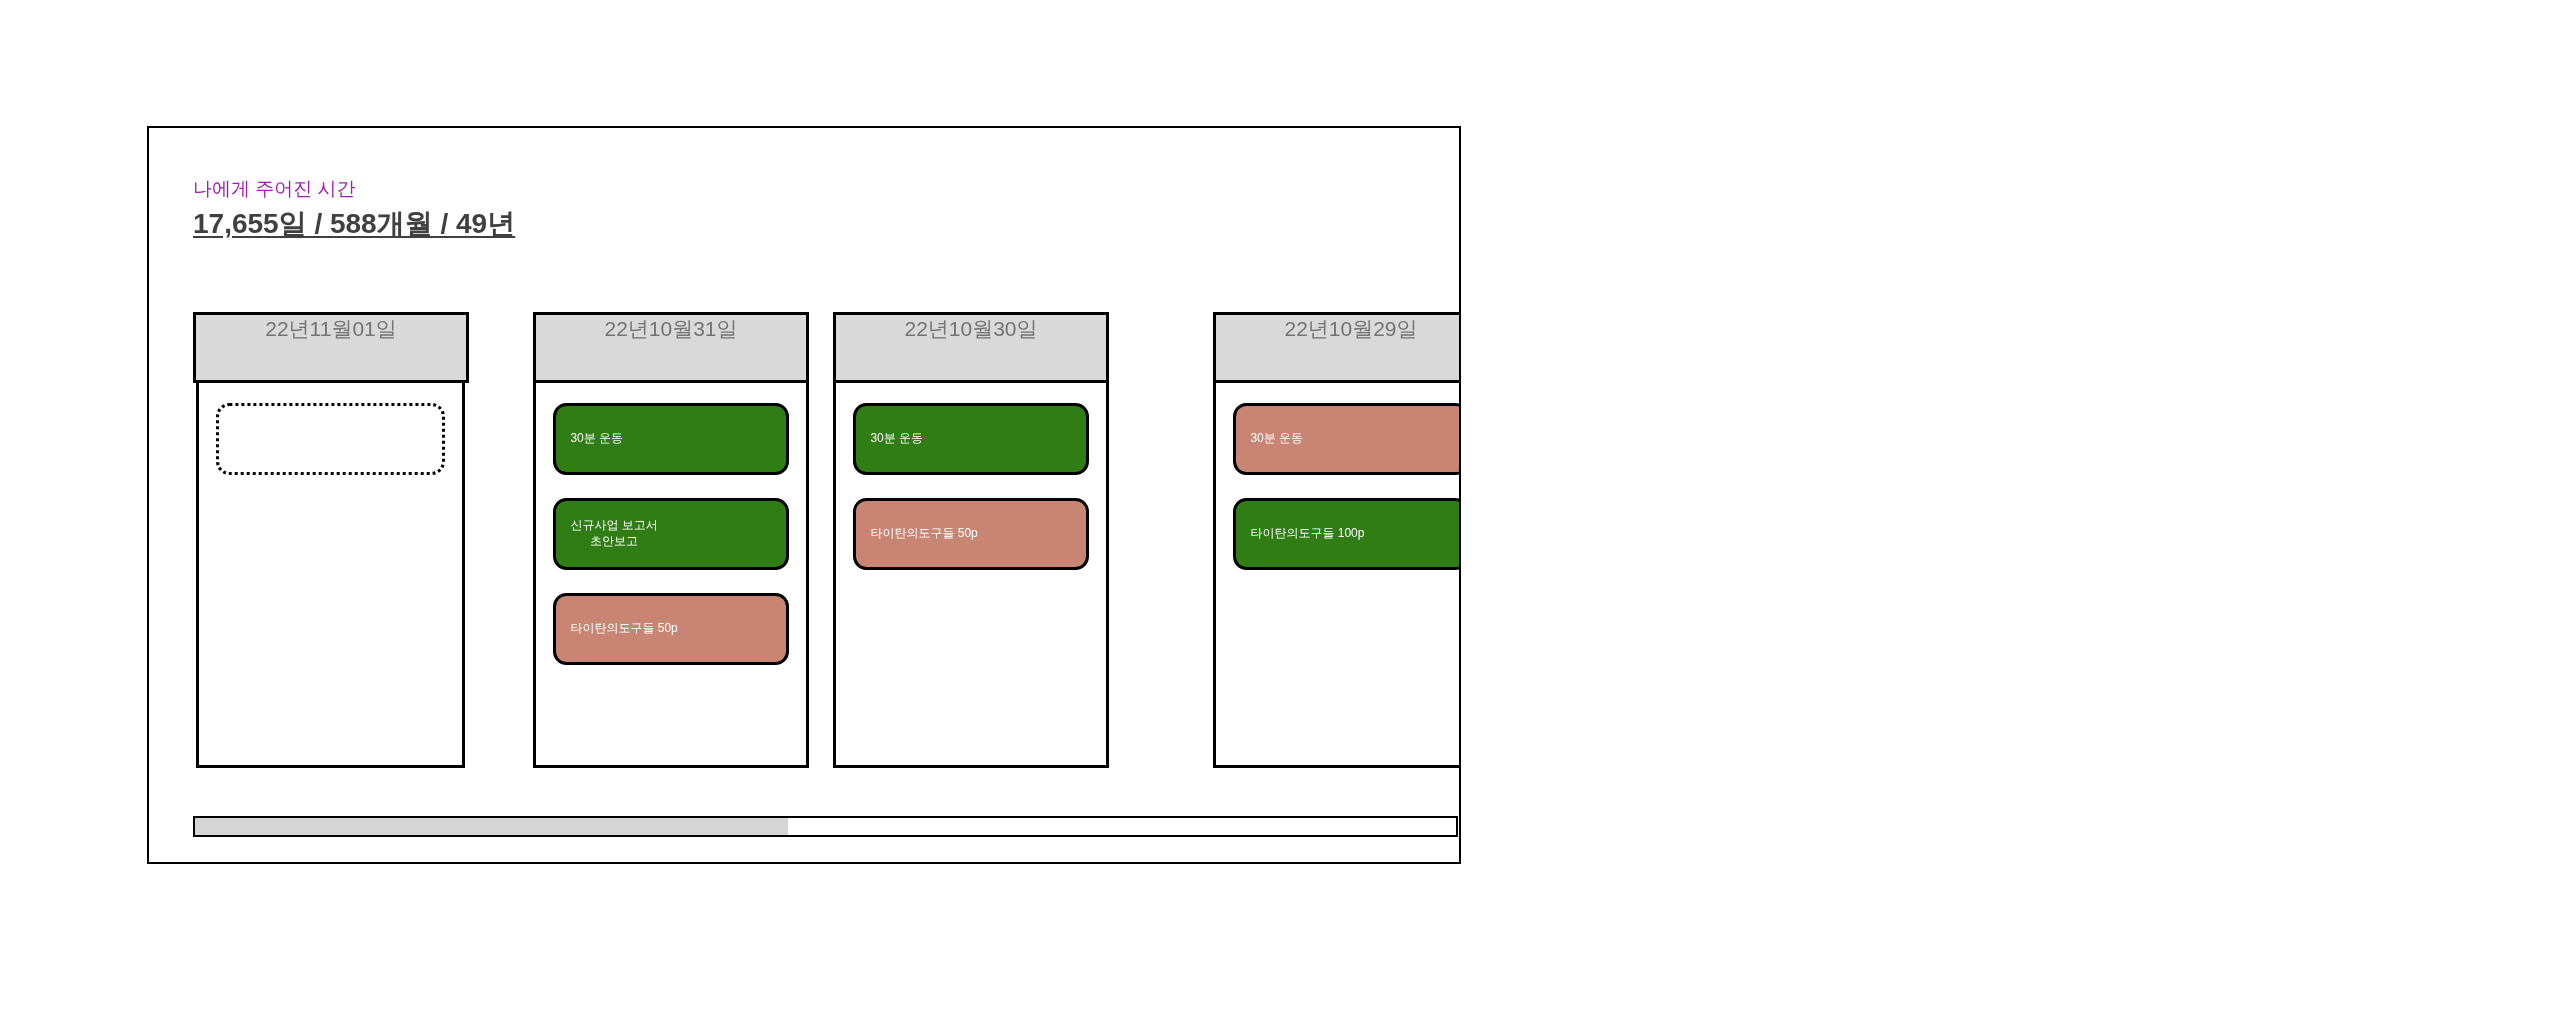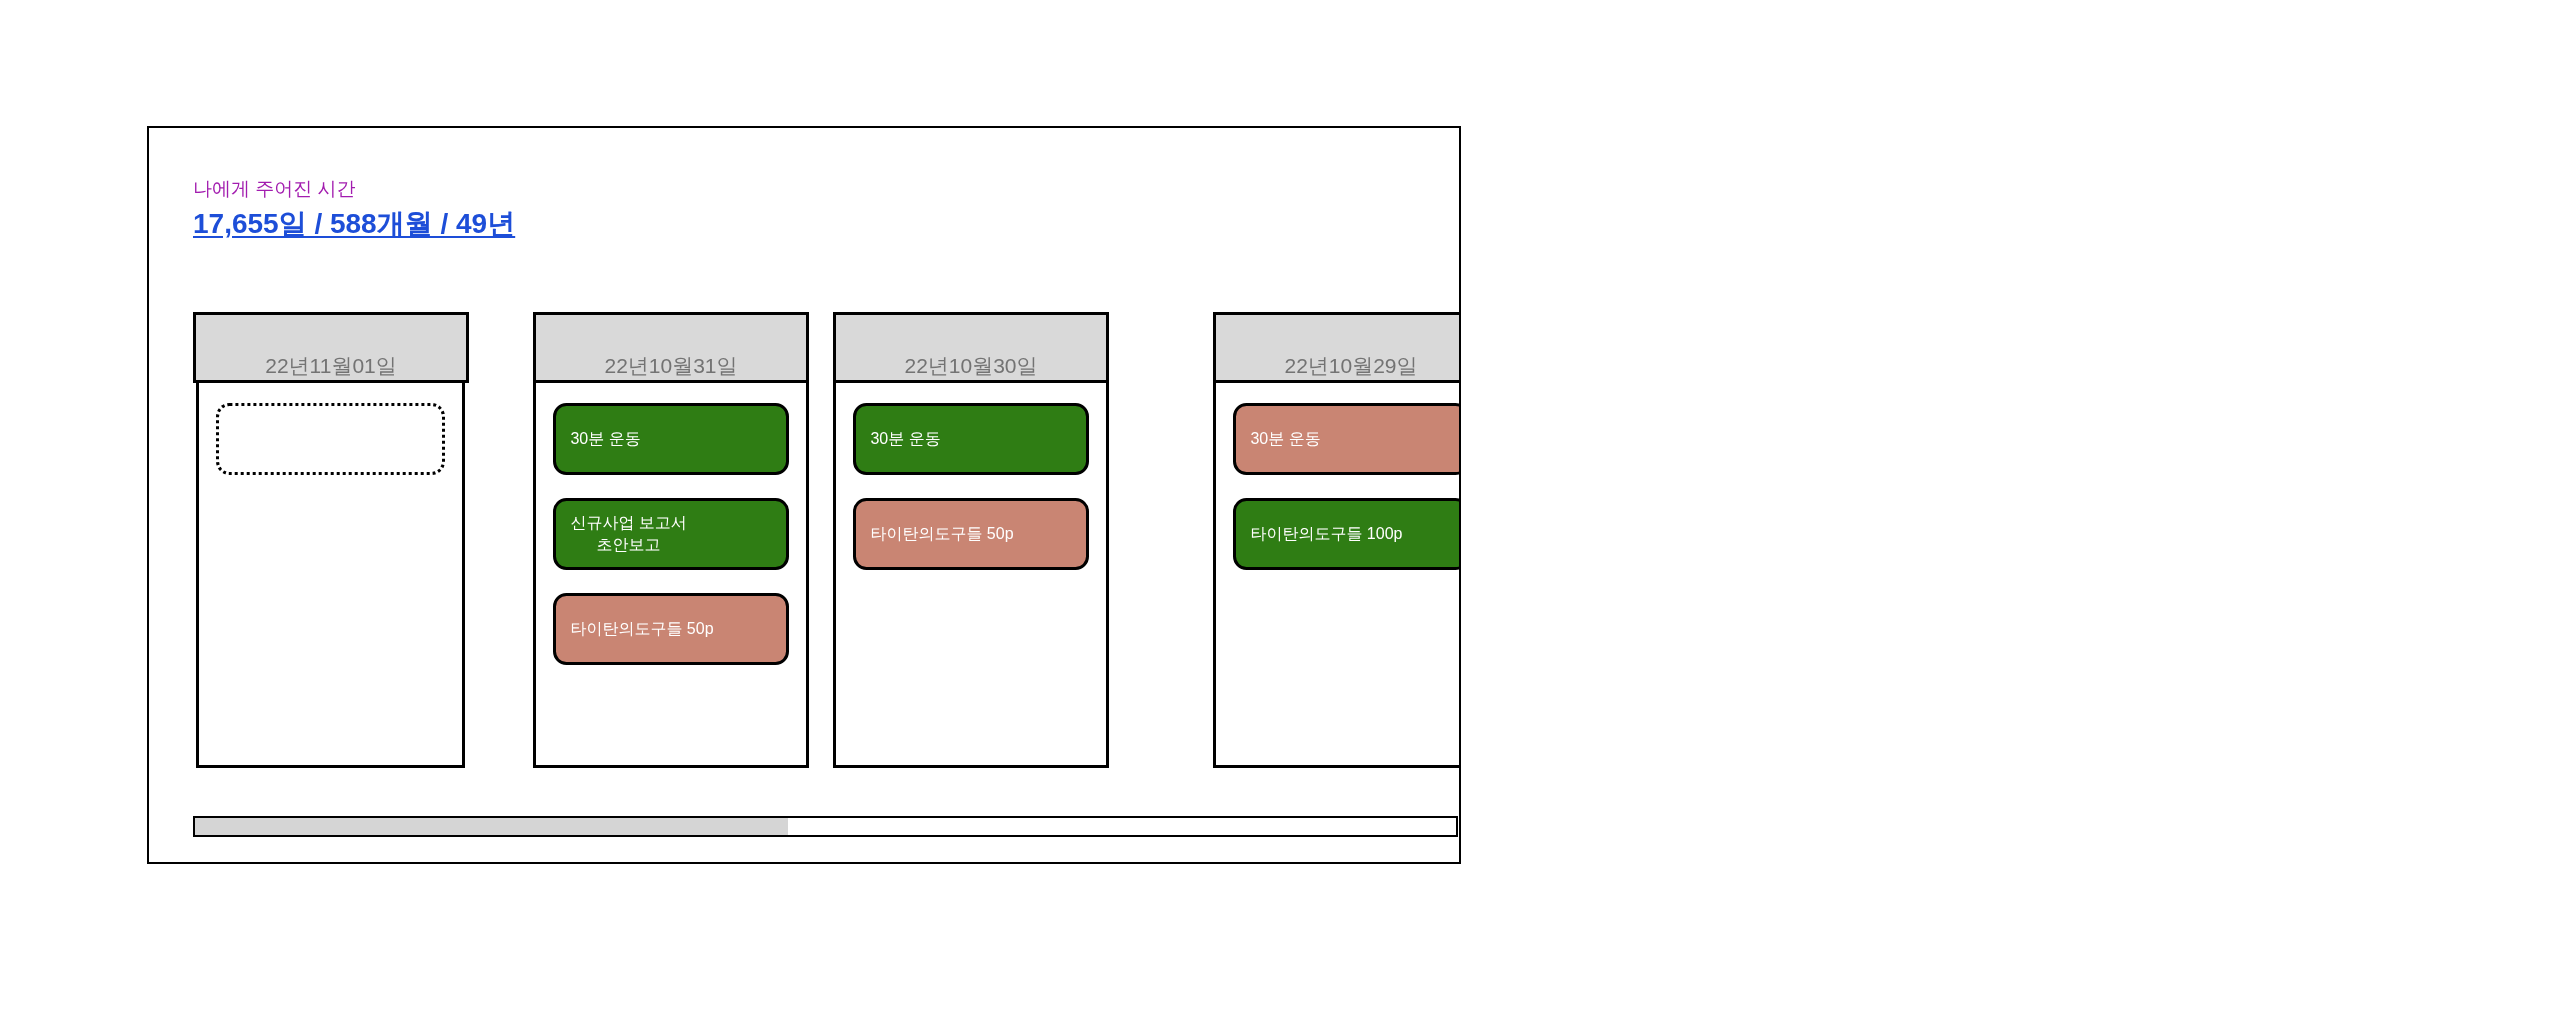--- a/index.html
+++ b/index.html
@@ -38,21 +38,21 @@
   #header-subtitle {
     font-size: 19px;
     color: #a21caf;
     letter-spacing: 0px;
     line-height: 1.25;
     white-space: nowrap;
   }
   #header-total {
     font-size: 28px;
     font-weight: bold;
-    color: #1d4ed8;
+    color: #404040;
     text-decoration: underline;
     text-underline-offset: 3.1px;
     margin-top: 6.2px;
     line-height: 1.2;
     white-space: nowrap;
   }
 
   
   #board {
     position: absolute;
@@ -75,21 +75,21 @@
   .day-header {
     position: absolute;
     left: 0;
     top: 0;
     width: 276px;
     height: 71px;
     box-sizing: border-box;
     border: 3.1px solid #000000;
     background: #d9d9d9;
     display: flex;
-    align-items: flex-end;
+    align-items: flex-start;
     justify-content: center;
   }
   .day-header-label {
     font-size: 21px;
     color: #737373;
     white-space: nowrap;
     letter-spacing: 0px;
   }
 
   .day-body {
@@ -116,21 +116,21 @@
     box-sizing: border-box;
     height: 72px;
     border: 3.1px solid #000000;
     border-radius: 13.4px;
     margin-bottom: 23px;
     display: flex;
     align-items: center;
     padding-left: 14.4px;
     padding-right: 7.2px;
     color: #ffffff;
-    font-size: 16px;
+    font-size: 12px;
     line-height: 1.32;
     overflow: visible;
     white-space: nowrap;
   }
   .task-card.green  { background: #2f7d14; }
   .task-card.salmon { background: #c98573; }
 
   .task-card .task-label {
     display: block;
   }

